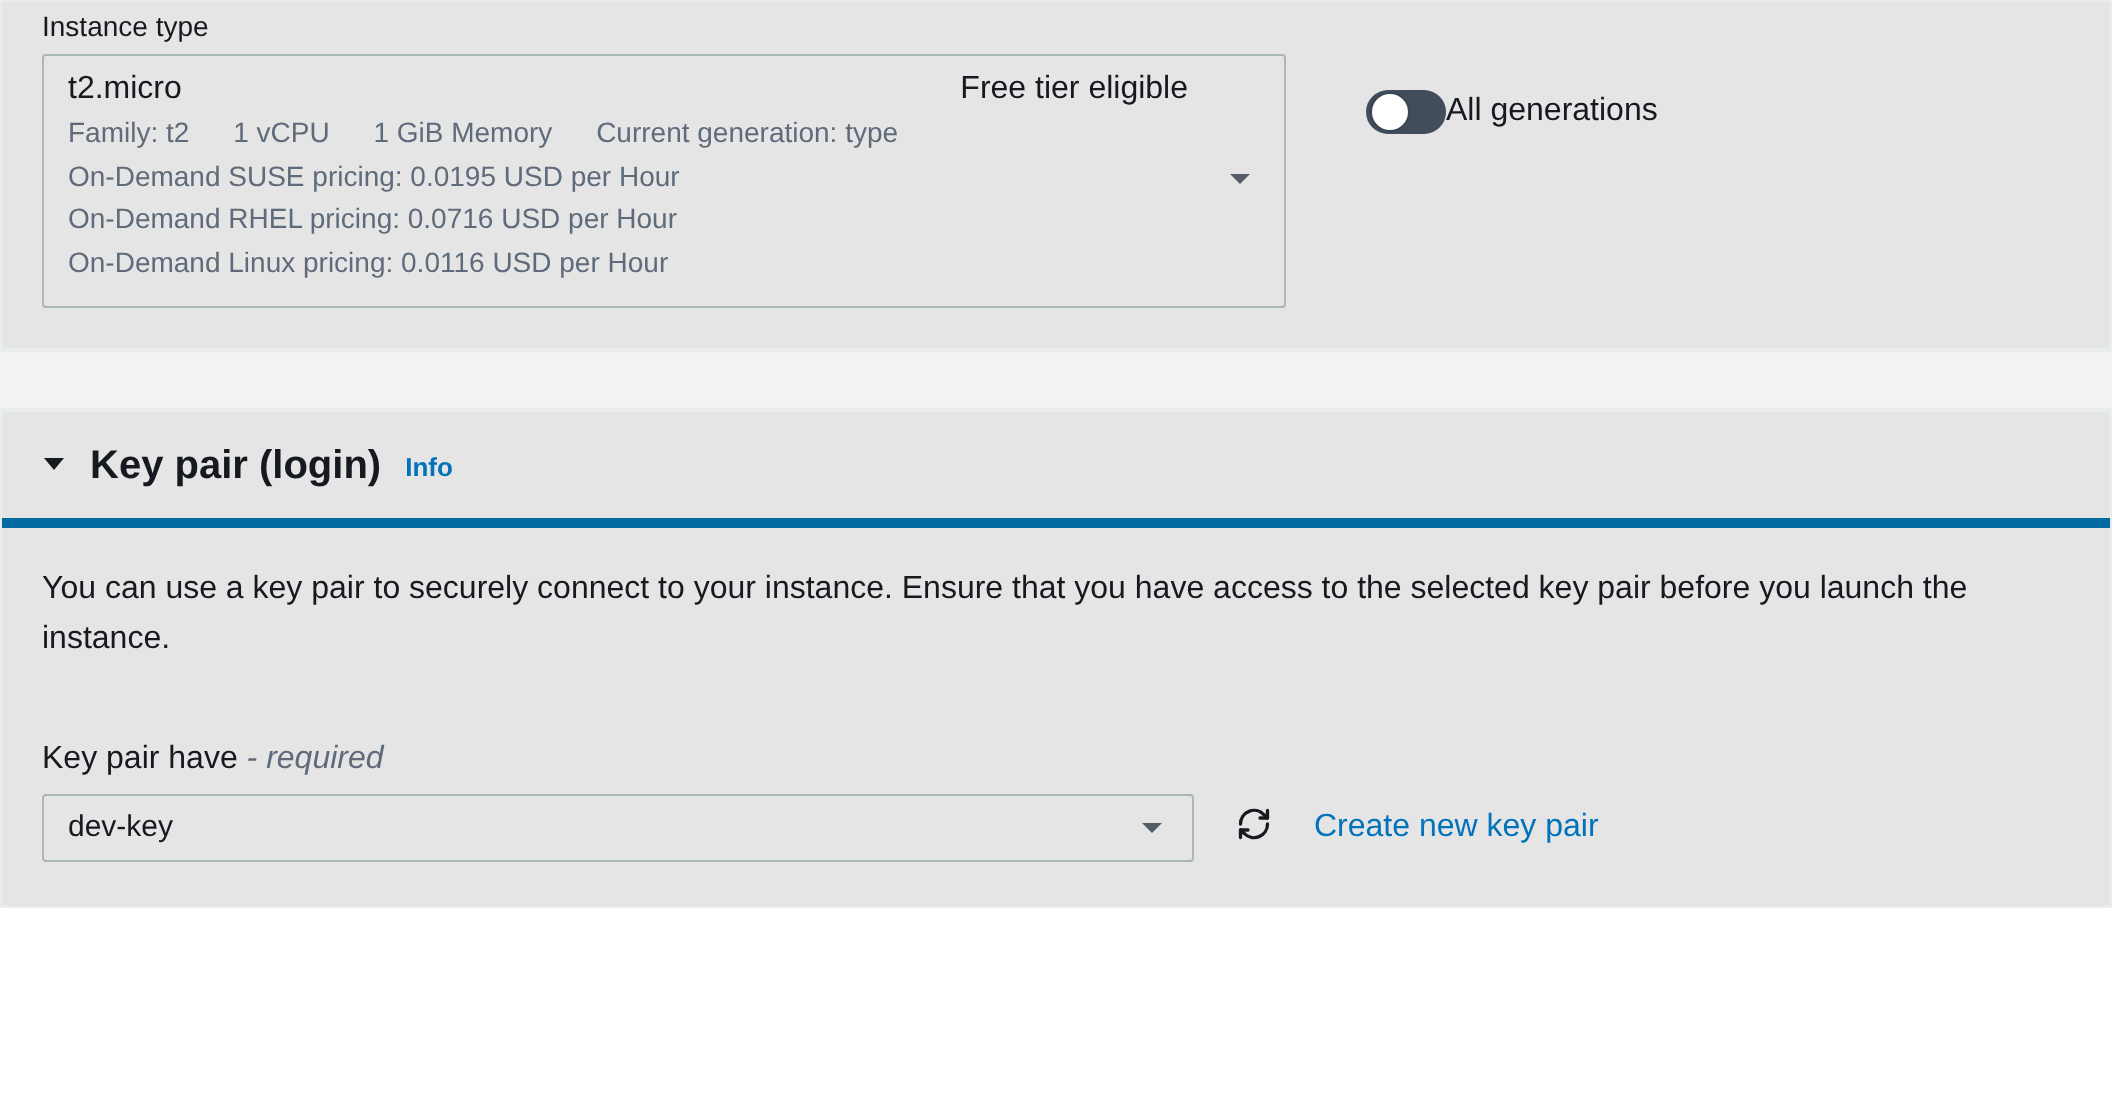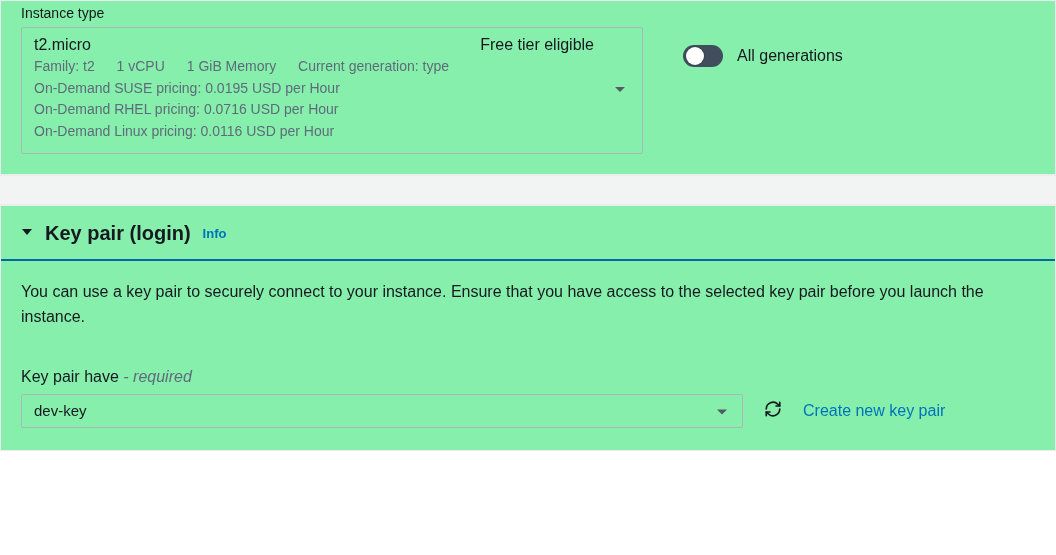--- a/index.html
+++ b/index.html
@@ -7,21 +7,21 @@
     font-family: "Amazon Ember", "Helvetica Neue", Arial, sans-serif;
     background: #fff;
     color: #16191f;
     font-size: 14px;
   }
   .page { width: 1056px; }
 
   .panel {
     border: 1px solid #eaeded;
     box-shadow: 0 1px 1px rgba(0,0,0,0.05);
-    background: #86efac;
+    background: #e5e5e5;
   }
   .panel-body { padding: 4px 20px 20px 20px; }
 
   .instance-type-row { display: flex; gap: 40px; align-items: flex-start; }
 
   .field-label {
     font-size: 14px;
     color: #16191f;
     margin-bottom: 6px;
     display: block;
@@ -47,21 +47,21 @@
   .meta-row span { margin-right: 18px; }
   .caret {
     position: absolute;
     right: 16px;
     top: 50%;
     transform: translateY(-50%);
   }
   .caret svg { display:block; }
 
   .side-actions { padding-top: 40px; }
-  .toggle-row { display: flex; align-items: center; gap: 14px; margin-bottom: 24px; }
+  .toggle-row { display: flex; align-items: center; margin-bottom: 24px; }
   .toggle {
     width: 40px; height: 22px; border-radius: 12px;
     background: #414d5c; position: relative; cursor: pointer;
   }
   .toggle .knob {
     position: absolute; top: 2px; left: 3px;
     width: 18px; height: 18px; border-radius: 50%;
     background: #fff;
     box-shadow: 0 0 0 1px rgba(0,0,0,0.1);
   }
@@ -73,21 +73,21 @@
     text-decoration: none;
   }
 
   .gap { height: 30px; background: #f2f3f3; border-top:1px solid #eaeded; border-bottom:1px solid #eaeded;}
 
   .panel2 .header {
     display: flex;
     align-items: center;
     gap: 12px;
     padding: 16px 20px 14px 20px;
-    border-bottom: 2px solid #0369a1;
+    border-bottom: 5px solid #0369a1;
     cursor: pointer;
   }
   .collapse-caret { display:flex; align-items:center; }
   .section-title {
     font-size: 20px;
     font-weight: 700;
     color: #16191f;
   }
   .info-link {
     color: #0073bb;
@@ -99,21 +99,21 @@
   .panel2 .body { padding: 18px 20px 22px 20px; }
   .desc { font-size: 16px; color: #16191f; line-height: 1.6; margin-bottom: 38px; }
 
   .kp-label { font-size: 16px; color: #16191f; margin-bottom: 8px; }
   .required { font-style: italic; color: #5f6b7a; }
 
   .kp-row { display: flex; align-items: center; gap: 18px; }
   .kp-select {
     border: 1px solid #aab7b8;
     border-radius: 2px;
-    width: 722px;
+    width: 576px;
     height: 34px;
     padding: 0 36px 0 12px;
     display: flex;
     align-items: center;
     position: relative;
     font-size: 15px;
     cursor: pointer;
   }
   .kp-select .caret2 { position: absolute; right: 14px; top: 50%; transform: translateY(-50%); }
 

